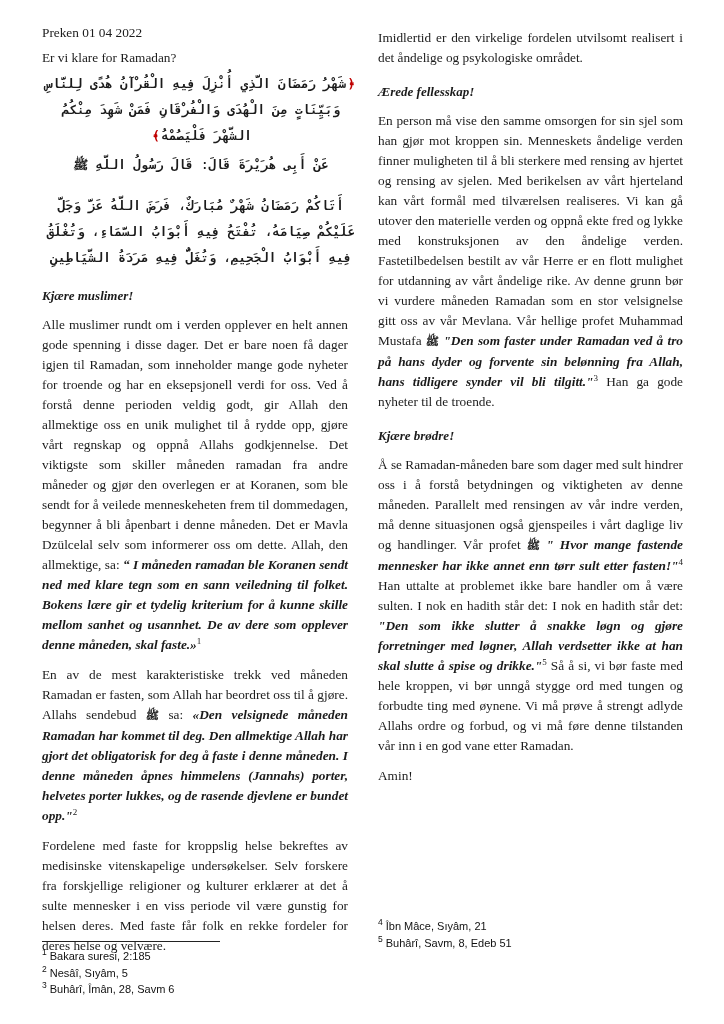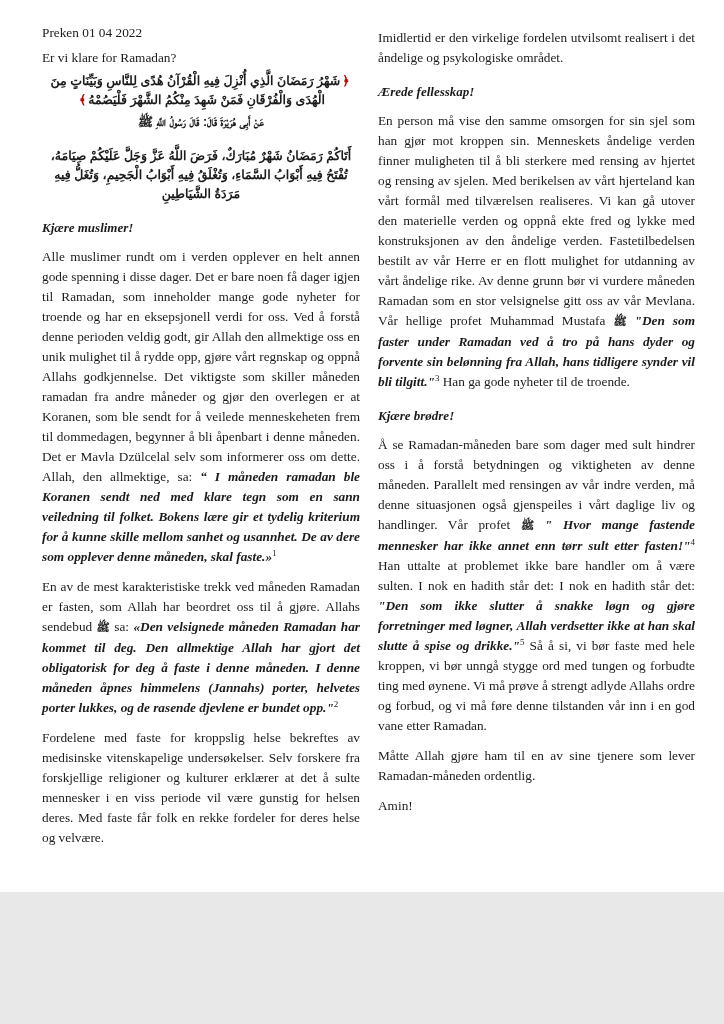--- a/index.html
+++ b/index.html
@@ -1,55 +1,55 @@
 <!DOCTYPE html>
 <html><head>
 <meta charset="utf-8">
 <style>
   html, body { margin: 0; padding: 0; background: #e8e8e8; }
   .page {
     position: relative;
-    width: 724px; height: 892px;
+    width: 724px; height: 1024px;
     margin: 0 auto;
     background: #ffffff;
     color: #1b1b1b;
     font-family: "Liberation Serif", "DejaVu Serif", serif;
     font-size: 13.3px;
     line-height: 20px;
     overflow: hidden;
   }
   .col { position: absolute; top: 23px; }
   .col-left  { left: 42px;  width: 318px; }
   .col-right { left: 378px; width: 317px; }
 
   .doc-date { margin: 0 0 5px 0; }
   .doc-title { font-weight: normal; margin: 0 0 4px 0; }
 
   .arabic-block {
     direction: rtl;
     text-align: center;
-    font-family: Liberation Sans, sans-serif;
+    font-family: Liberation Mono, monospace;
     font-weight: bold;
     font-size: 12.5px;
-    line-height: 19px;
+    line-height: 26px;
     margin: 2px 0 6px 0;
   }
   .arabic-verse { margin-bottom: 3px; }
   .arabic-narrator { margin-bottom: 15px; }
   .arabic-hadith { margin-bottom: 4px; }
   .bracket { color: #c00000; font-weight: bold; padding: 0 2px; }
 
   h3.greeting {
     font-size: 13px;
     font-weight: bold;
     font-style: italic;
     margin: 14px 0 9px 0;
   }
   p.body-par {
-    margin: 0 0 10px 0;
+    margin: 0 12px 10px 0;
     text-align: justify;
   }
   .seg-q { font-weight: bold; font-style: italic; }
   .seg-sym {
     font-family: "DejaVu Sans", sans-serif;
     font-size: 11px;
     font-weight: bold;
   }
   sup { font-size: 9px; line-height: 0; }
 
@@ -97,21 +97,20 @@
 
   <div class="col col-right">
     <p class="body-par" style="margin-top:5px;"><span class="seg-n">Imidlertid er den virkelige fordelen utvilsomt realisert i det åndelige og psykologiske området.</span></p>
 
     <h3 class="greeting">Ærede fellesskap!</h3>
     <p class="body-par"><span class="seg-n">En person må vise den samme omsorgen for sin sjel som han gjør mot kroppen sin. Menneskets åndelige verden finner muligheten til å bli sterkere med rensing av hjertet og rensing av sjelen. Med berikelsen av vårt hjerteland kan vårt formål med tilværelsen realiseres. Vi kan gå utover den materielle verden og oppnå ekte fred og lykke med konstruksjonen av den åndelige verden. Fastetilbedelsen bestilt av vår Herre er en flott mulighet for utdanning av vårt åndelige rike. Av denne grunn bør vi vurdere måneden Ramadan som en stor velsignelse gitt oss av vår Mevlana. Vår hellige profet Muhammad Mustafa </span><span class="seg-sym">ﷺ</span><span class="seg-n"> </span><span class="seg-q">"Den som faster under Ramadan ved å tro på hans dyder og forvente sin belønning fra Allah, hans tidligere synder vil bli tilgitt."</span><sup>3</sup><span class="seg-n"> Han ga gode nyheter til de troende.</span></p>
 
     <h3 class="greeting">Kjære brødre!</h3>
     <p class="body-par"><span class="seg-n">Å se Ramadan-måneden bare som dager med sult hindrer oss i å forstå betydningen og viktigheten av denne måneden. Parallelt med rensingen av vår indre verden, må denne situasjonen også gjenspeiles i vårt daglige liv og handlinger. Vår profet </span><span class="seg-sym">ﷺ</span><span class="seg-n"> </span><span class="seg-q">" Hvor mange fastende mennesker har ikke annet enn tørr sult etter fasten!"</span><sup>4</sup><span class="seg-n"> Han uttalte at problemet ikke bare handler om å være sulten. I nok en hadith står det: I nok en hadith står det: </span><span class="seg-q">"Den som ikke slutter å snakke løgn og gjøre forretninger med løgner, Allah verdsetter ikke at han skal slutte å spise og drikke."</span><sup>5</sup><span class="seg-n"> Så å si, vi bør faste med hele kroppen, vi bør unngå stygge ord med tungen og forbudte ting med øynene. Vi må prøve å strengt adlyde Allahs ordre og forbud, og vi må føre denne tilstanden vår inn i en god vane etter Ramadan.</span></p>
 
-    <p class="body-par"><span class="seg-n">Måtte Allah gjøre ham til en av sine tjenere som lever Ramadan-måneden ordentlig.</span></p>
     <p class="body-par">Amin!</p>
   </div>
 
   <div class="footnotes footnotes-left">
     <div class="fn-rule"></div>
     <div class="fn"><sup>1</sup><span>Bakara suresi, 2:185</span></div>
     <div class="fn"><sup>2</sup><span>Nesâî, Sıyâm, 5</span></div>
     <div class="fn"><sup>3</sup><span>Buhârî, Îmân, 28, Savm 6</span></div>
   </div>
 

